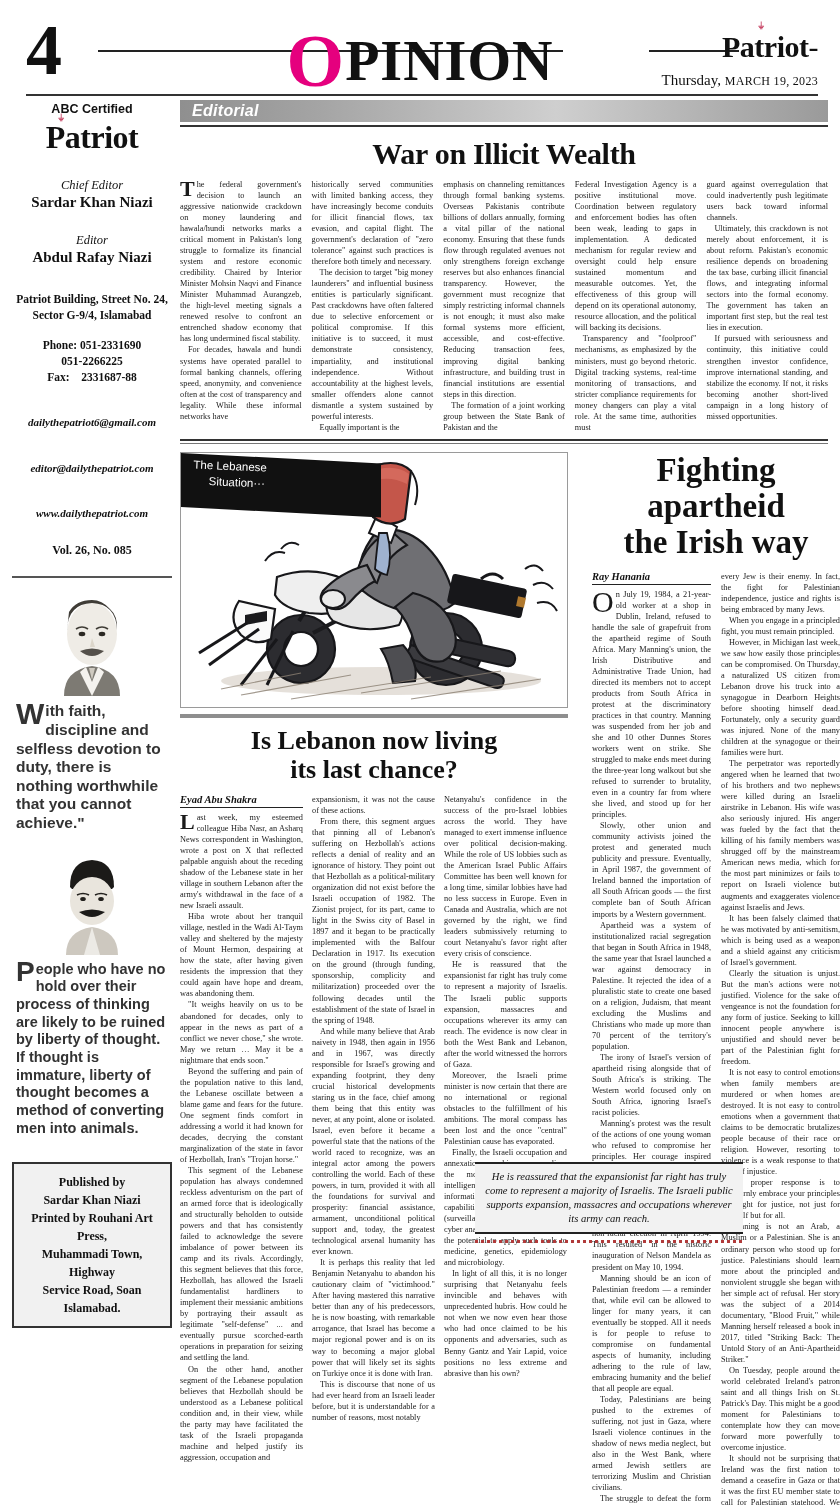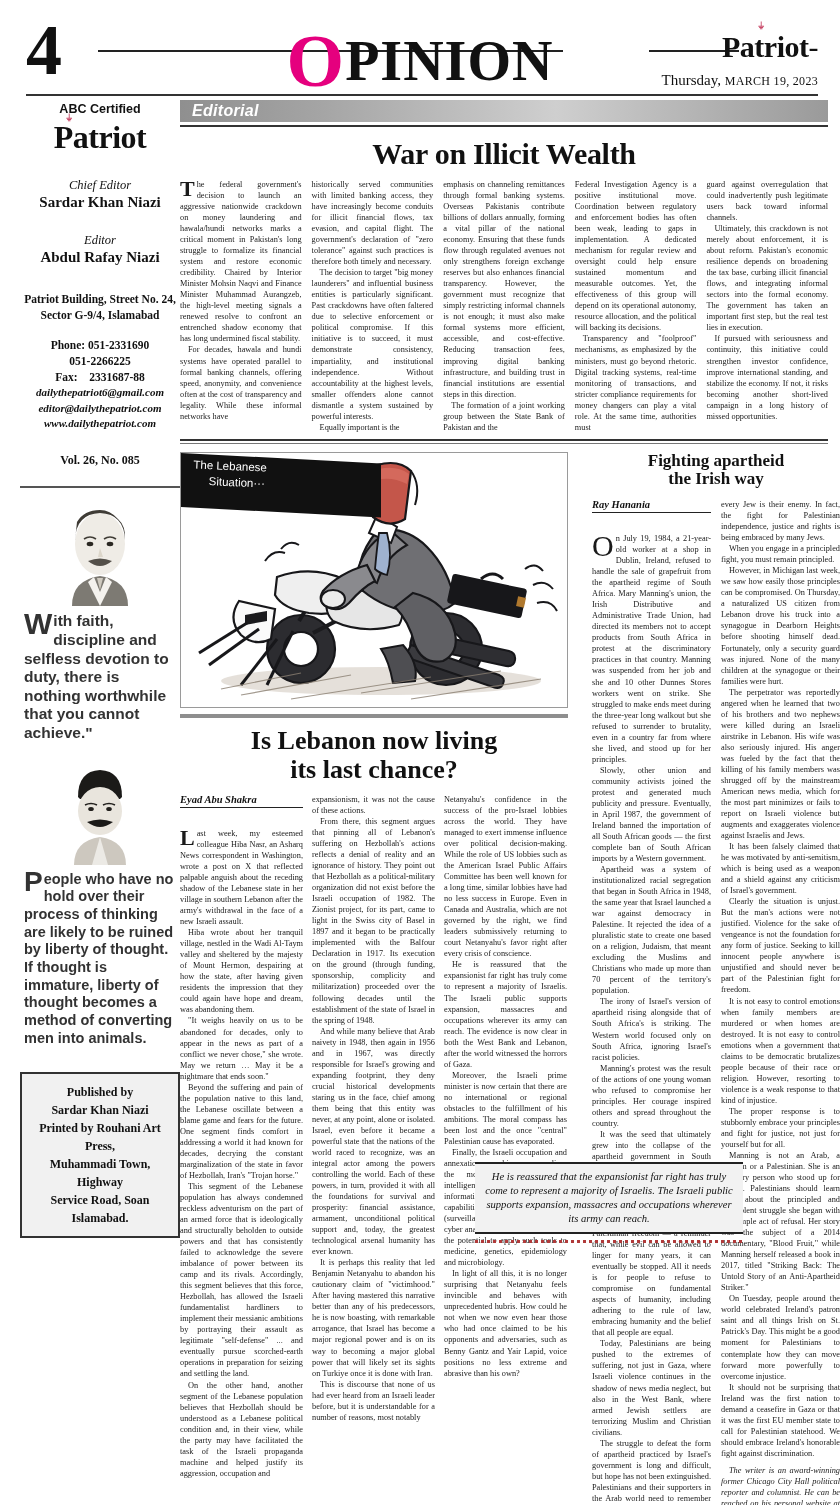--- a/index.html
+++ b/index.html
@@ -47,36 +47,36 @@
     font-family:"Liberation Serif", serif; font-size:15px; white-space:nowrap;
   }
   .dateline .small { font-size:12px; letter-spacing:0.3px; }
   .mast-underline { position:absolute; left:14px; right:10px; top:80px; height:1.5px; background:#333; }
 
   
   .body-grid { position:relative; width:816px; }
 
   
   .rail {
-    position:absolute; left:8px; top:0; width:160px;
+    position:absolute; left:0; top:0; width:160px;
     text-align:center;
   }
   .abc { font-family:"Liberation Sans", sans-serif; font-size:12.5px; font-weight:700; margin-top:6px; }
   .rail-brand {
     position:relative; font-family:"Liberation Serif", serif;
     font-size:32px; font-weight:700; margin-top:3px; letter-spacing:-0.5px;
   }
   .rail-brand .tiny-flag {
     position:absolute; left:46px; top:-6px; font-size:9px; color:#c94b6a;
   }
   .rail-role { font-style:italic; font-size:12.5px; margin-top:22px; font-family:"Liberation Serif", serif;}
   .rail-name { font-size:15px; font-weight:700; font-family:"Liberation Serif", serif; margin-top:1px;}
   .rail-addr { font-size:11.5px; font-weight:700; line-height:1.35; margin-top:26px; }
   .rail-contact { font-size:11.5px; font-weight:700; line-height:1.4; margin-top:14px; }
-  .rail-contact .em { font-style:italic; font-weight:700; font-size:11px; display:block; }
+  .rail-contact .em { font-style:italic; font-weight:700; font-size:11px; display:block;margin-top:30px; }
   .rail-vol { font-size:12px; font-weight:700; margin-top:22px; }
   .rail-rule { width:100%; height:2px; background:#555; margin-top:18px; }
 
   .quotebox { margin-top:16px; text-align:left; padding:0 4px; }
   .portrait { width:92px; height:102px; margin:0 auto 6px auto; display:block; }
   .quote-text {
     font-family:"Liberation Sans", sans-serif;
     font-size:15.5px; font-weight:700; line-height:1.2; color:#333;
   }
   .quote-text .dropcap {
@@ -154,31 +154,31 @@
 
   .leb-rule { height:4px; background:#8e8e8e; margin-top:6px; }
   .leb-head {
     text-align:center; font-family:"Liberation Serif", serif;
     font-size:26px; font-weight:700; line-height:1.12; margin:8px 0 10px 0;
   }
 
   .byline {
     font-family:"Liberation Serif", serif; font-size:10.5px;
     font-weight:700; font-style:italic; padding-bottom:2px;
-    border-bottom:1.4px solid #222; display:block; margin-bottom:20px;
+    border-bottom:1.4px solid #222; display:block; margin-bottom:4px;
   }
 
   .cols3 { display:flex; gap:9px; }
   .cols3 > .col { width:123px; }
 
   
   .irish { width:248px; }
   .irish-head {
     text-align:center; font-family:"Liberation Serif", serif;
-    font-size:17px; font-weight:700; line-height:1.1; margin:0 0 10px 0;
+    font-size:33px; font-weight:700; line-height:1.1; margin:0 0 10px 0;
   }
   .cols2 { display:flex; gap:10px; }
   .cols2 > .col { width:119px; }
   .dropcap-o {
     float:left; font-size:30px; line-height:0.78; font-weight:400;
     padding:1px 2px 0 0; font-family:"Liberation Serif", serif;
   }
   .dropcap-l, .dropcap-generic {
     float:left; font-size:22px; line-height:0.86; font-weight:700;
     padding:1px 2px 0 0; font-family:"Liberation Serif", serif;

